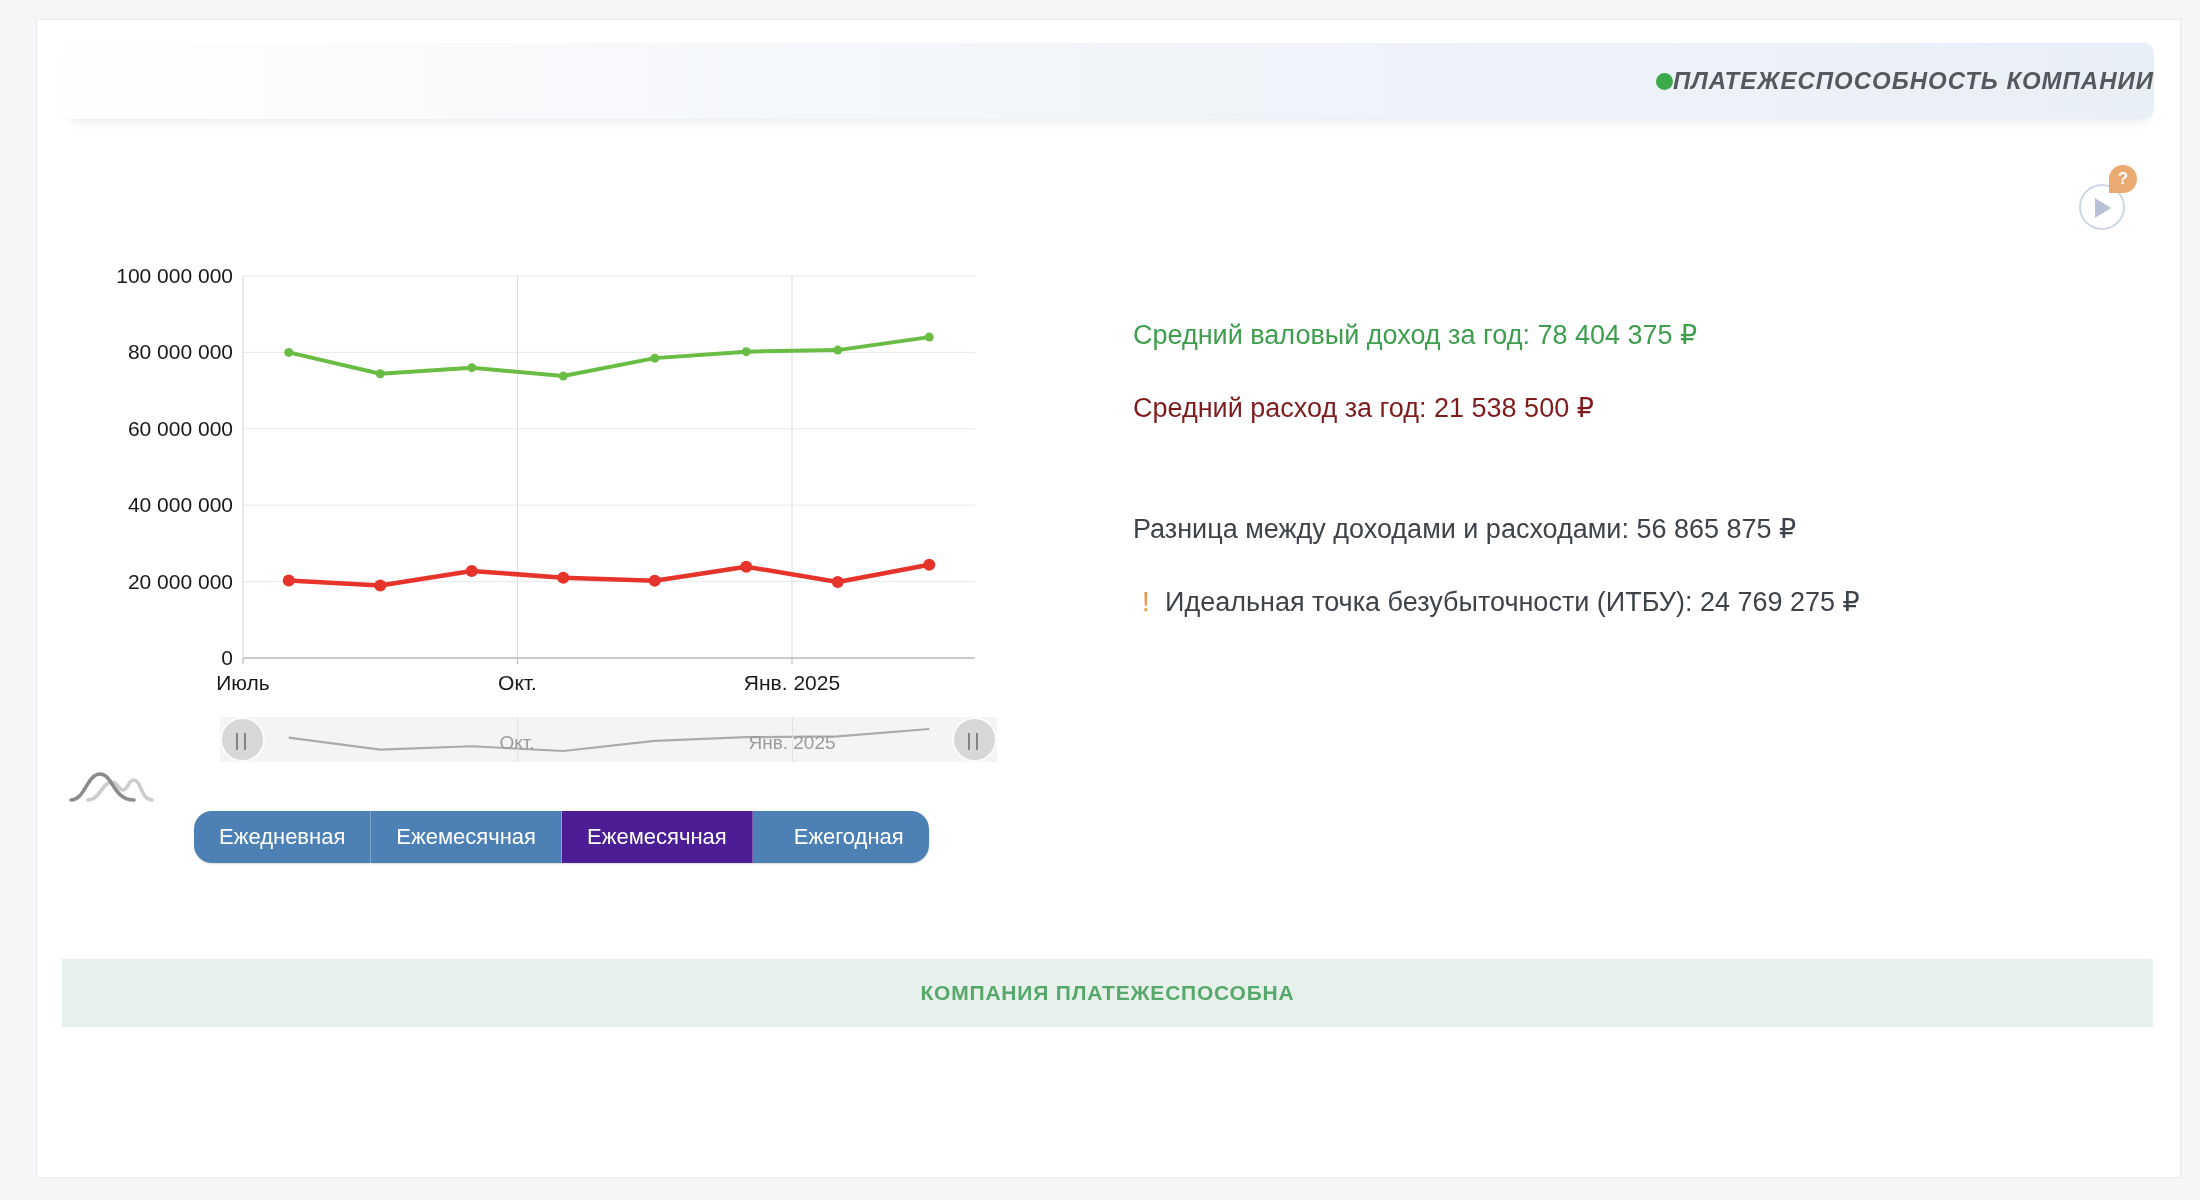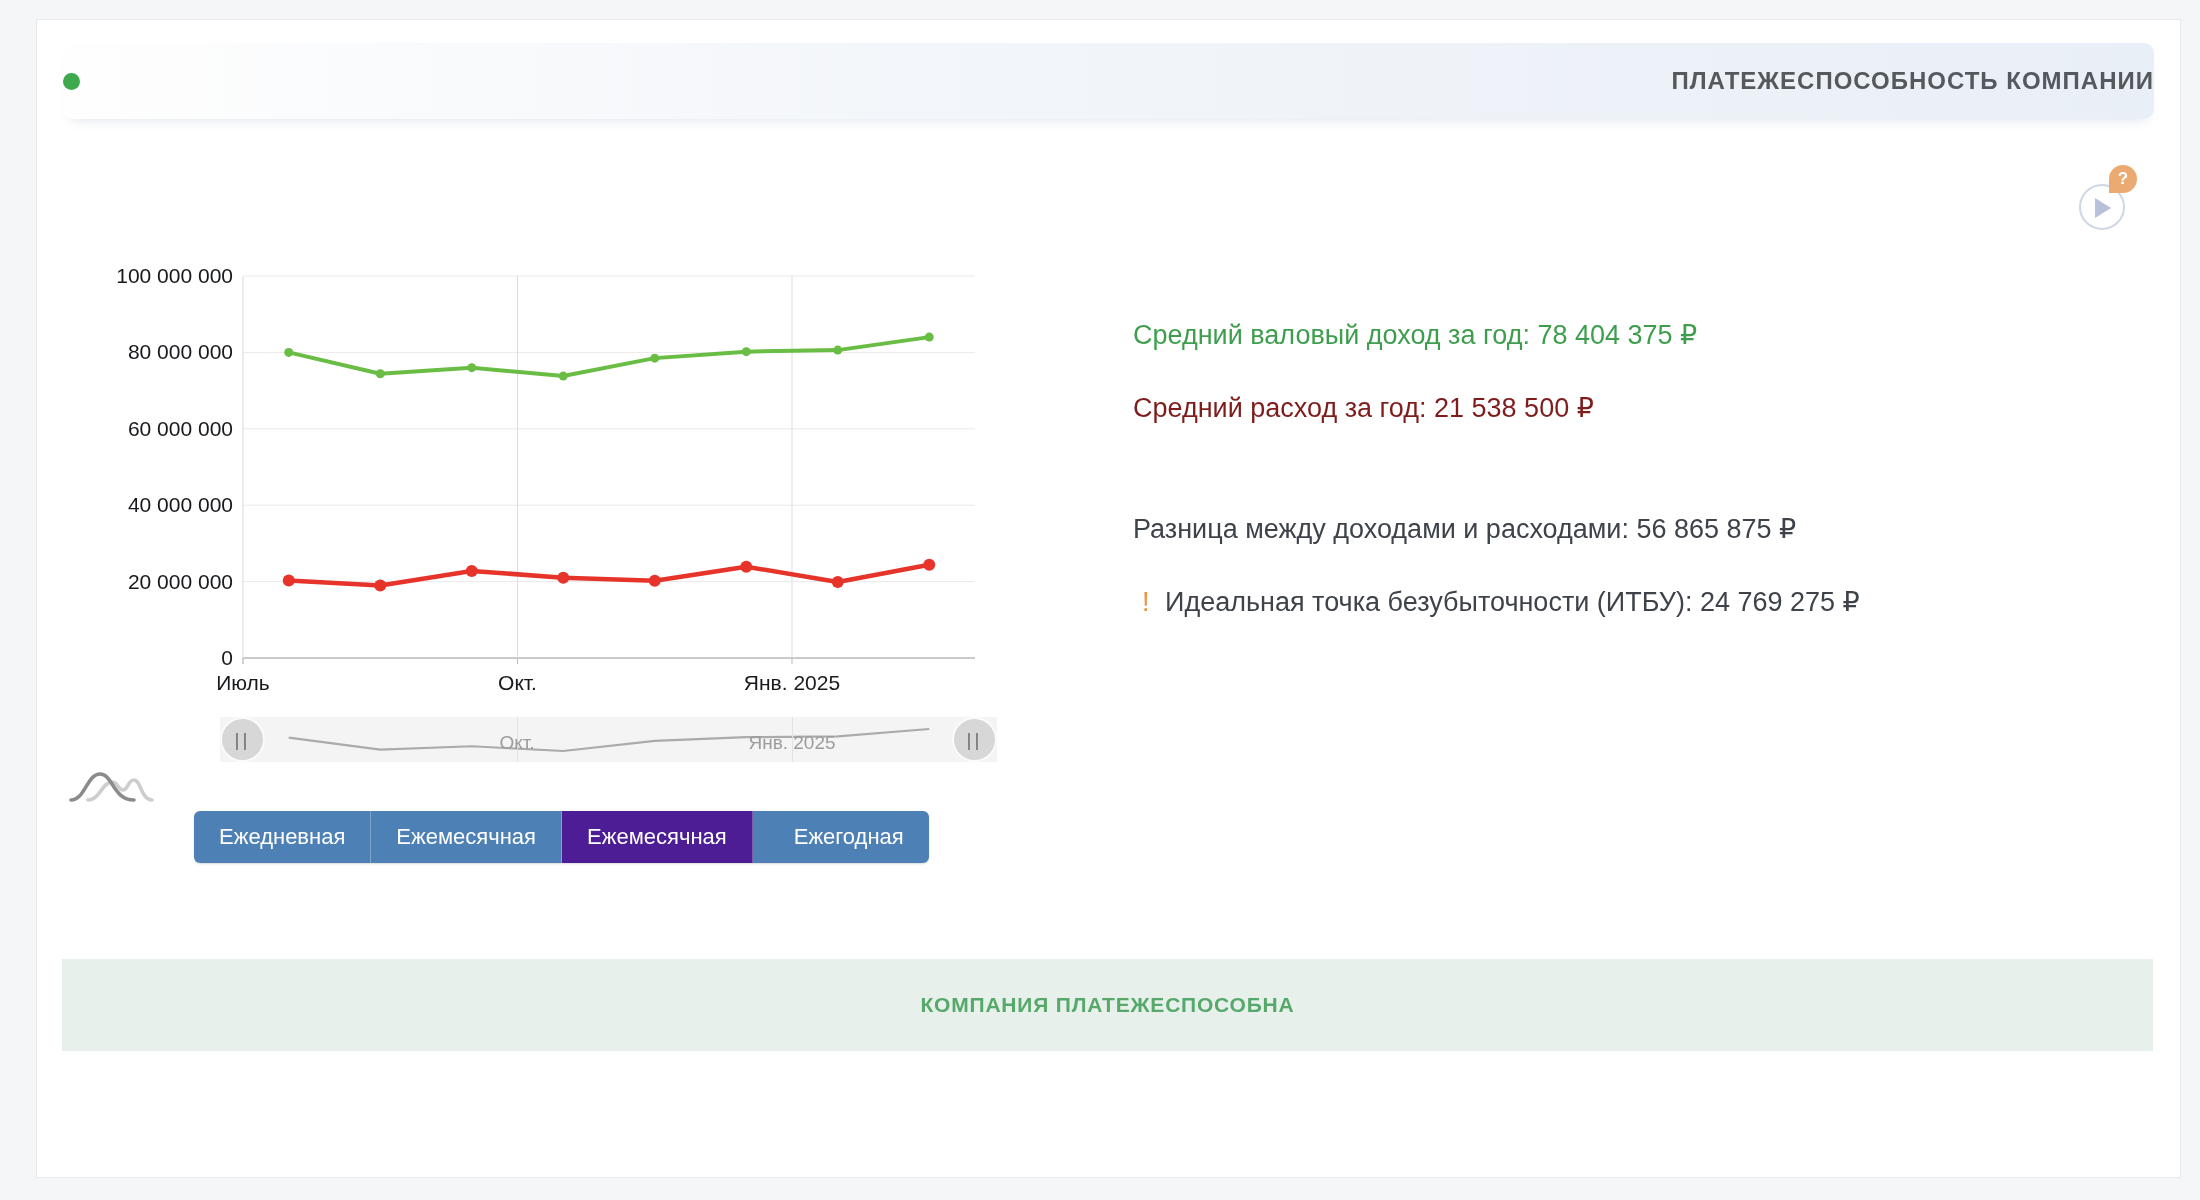--- a/index.html
+++ b/index.html
@@ -5,21 +5,21 @@
   html,body{margin:0;padding:0;}
   body{background:#f5f6f8;font-family:"Liberation Sans","DejaVu Sans",sans-serif;}
   #stage{position:relative;width:2200px;height:1200px;background:#f5f6f8;overflow:hidden;}
 
   .card{position:absolute;left:36px;top:19px;width:2143px;height:1157px;
         background:#ffffff;border:1px solid #e7e9ec;}
 
   .header-strip{position:absolute;left:26px;top:23px;width:2091px;height:76px;border-radius:10px;
         background:linear-gradient(90deg,#fefefe 0%,#f3f6fa 40%,#e9eff7 100%);
         box-shadow:0 8px 12px -8px rgba(130,150,180,0.30);
-        display:flex;align-items:center;justify-content:space-between;gap:0;}
+        display:flex;align-items:center;justify-content:flex-end;gap:0;font-style:italic;}
   .status-dot{width:17px;height:17px;border-radius:50%;}
   .header-title{font-size:24px;font-weight:700;color:#55595e;letter-spacing:1px;}
 
   .help-wrap{position:absolute;left:2042px;top:145px;width:90px;height:72px;cursor:pointer;}
   .play-circle{position:absolute;left:0px;top:19px;width:46px;height:46px;border:2.5px solid #cfd6e6;
         border-radius:50%;box-sizing:border-box;}
   .play-tri{position:absolute;left:16px;top:33px;width:0;height:0;
         border-left:16px solid #b9c1d9;border-top:10px solid transparent;border-bottom:10px solid transparent;}
   .help-badge{position:absolute;left:30px;top:0px;width:28px;height:28px;background:#ecaa73;
         border-radius:50% 50% 50% 0;display:flex;align-items:center;justify-content:center;
@@ -31,34 +31,34 @@
   .scrollbar{position:absolute;left:220px;top:717px;width:777px;height:45px;background:#f4f4f4;}
   .sb-grid{position:absolute;top:0;width:1px;height:45px;background:#e2e2e2;}
   .sb-label{position:absolute;top:15px;transform:translateX(-50%);font-size:19px;color:#9c9c9c;white-space:nowrap;}
   #mini-svg{position:absolute;left:0;top:0;}
   .sb-handle{position:absolute;top:0px;width:45px;height:45px;border-radius:50%;background:#d7d7d7;
         border:2px solid #fbfbfb;box-sizing:border-box;display:flex;align-items:center;justify-content:center;
         color:#6e6e6e;font-size:19px;letter-spacing:3px;cursor:ew-resize;}
 
   .amlogo{position:absolute;left:68px;top:766px;}
 
-  .period-group{position:absolute;left:194px;top:811px;display:flex;border-radius:6px;overflow:hidden;
+  .period-group{position:absolute;left:194px;top:811px;display:flex;border-radius:18px;overflow:hidden;
         box-shadow:0 1px 2px rgba(0,0,0,0.15);}
   .pbtn{height:52px;display:flex;align-items:center;justify-content:center;padding:0 25px;
         background:#4d81b5;color:#ffffff;font-size:22px;border:none;cursor:pointer;
         border-right:1px solid rgba(255,255,255,0.28);
         font-family:"Liberation Sans","DejaVu Sans",sans-serif;}
   .pbtn:last-child{border-right:none;padding-left:41px;}
   .pbtn.active{background:#4c1d95;}
 
   .stats{position:absolute;left:1133px;top:0;width:1000px;}
   .stat-line{position:absolute;left:0;font-size:27px;color:#3e434a;white-space:nowrap;text-align:right;}
   .stat-prefix{font-weight:400;margin-right:8px;}
 
-  .status-banner{position:absolute;left:26px;top:940px;width:2091px;height:92px;background:#e7f0ea;
+  .status-banner{position:absolute;left:26px;top:940px;width:2091px;height:68px;background:#e7f0ea;
         display:flex;align-items:center;justify-content:center;}
   .status-banner-text{font-size:21px;font-weight:700;letter-spacing:0.8px;}
 </style>
 </head>
 <body>
 
 <div id="stage">
   <div class="card">
 
     <div class="header-strip">

